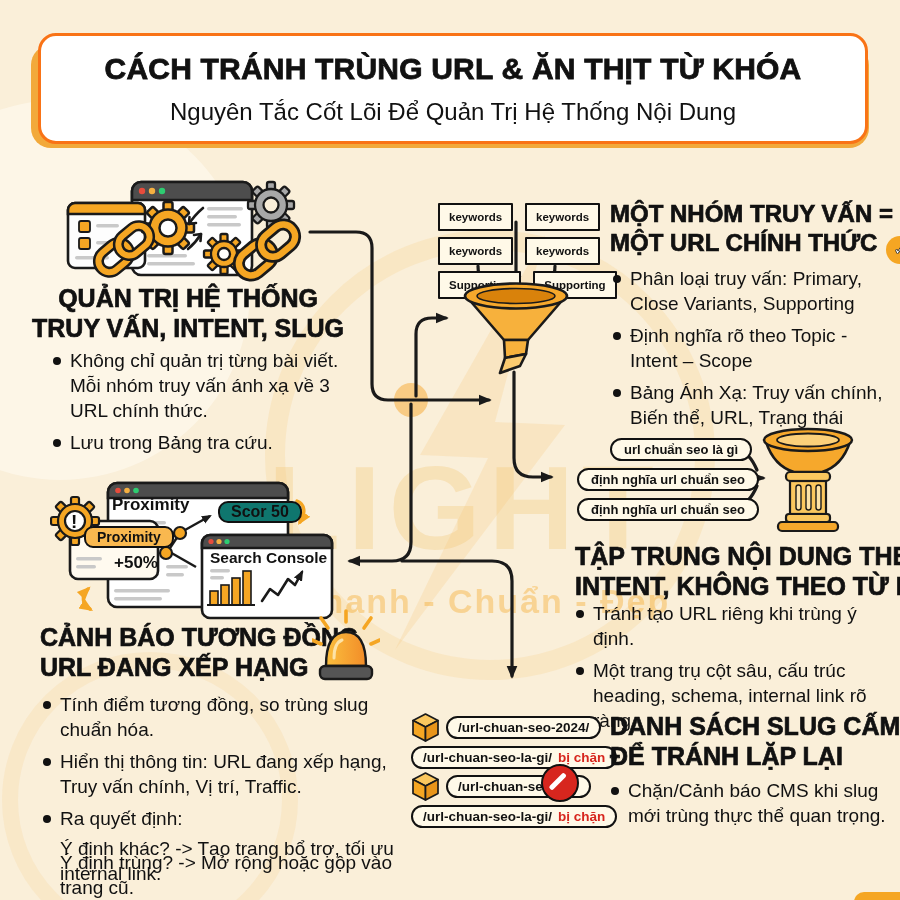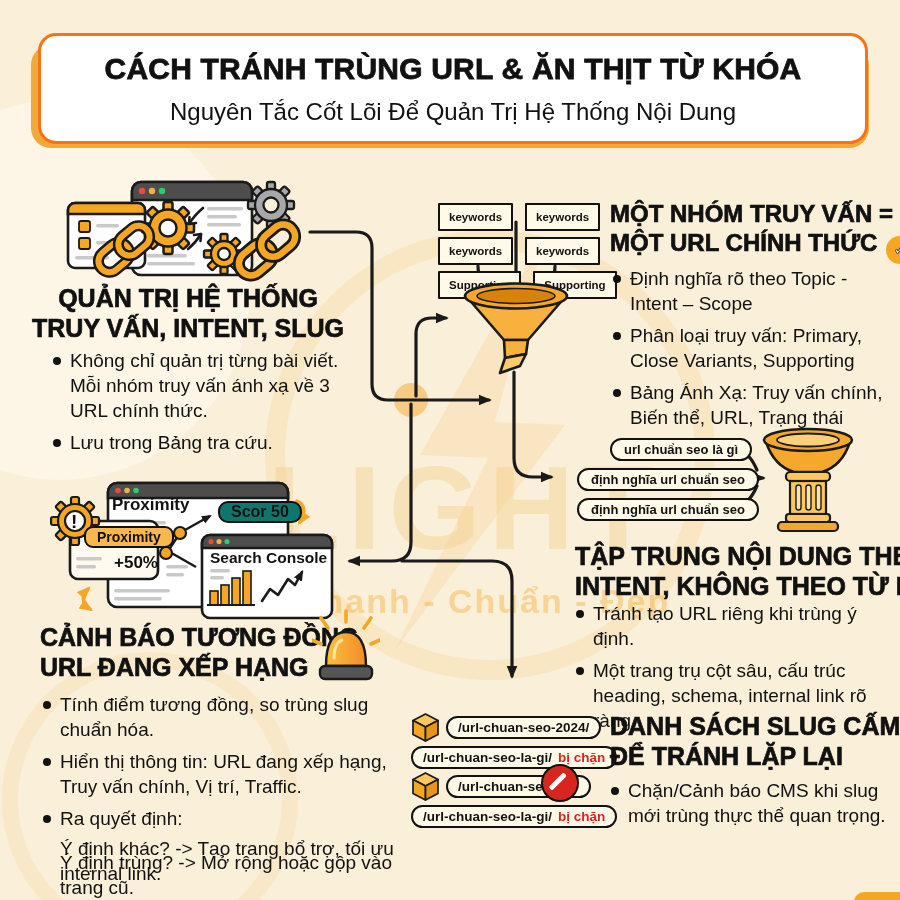--- a/index.html
+++ b/index.html
@@ -225,22 +225,22 @@
     <ellipse cx="68" cy="18" rx="39" ry="7.5" fill="#D9820B" stroke="#1a1a1a" stroke-width="1.6"></ellipse>
   </svg>
 
   <div class="abs content" style="left:610px;top:199px;">
     <div class="h-line sm">MỘT NHÓM TRUY VẤN =</div>
     <div class="h-line sm">
       <span>MỘT URL CHÍNH THỨC</span><span class="check-badge">✓</span>
     </div>
   </div>
   <ul class="abs content blist" style="left:610px;top:266px;width:278px;">
+    <li>Phân loại truy vấn: Primary, Close Variants, Supporting</li>
     <li>Định nghĩa rõ theo Topic - Intent – Scope</li>
-    <li>Phân loại truy vấn: Primary, Close Variants, Supporting</li>
     <li>Bảng Ánh Xạ: Truy vấn chính, Biến thể, URL, Trạng thái</li>
   </ul>
 
   <span class="abs content pill url-pill" style="left:610px;top:438px;">url chuẩn seo là gì</span>
   <span class="abs content pill url-pill" style="left:577px;top:468px;">định nghĩa url chuẩn seo</span>
   <span class="abs content pill url-pill" style="left:577px;top:498px;">định nghĩa url chuẩn seo</span>
 
   <svg class="abs content" style="left:760px;top:426px;" width="96" height="108" viewBox="0 0 96 108">
     <path d="M6,16 Q14,40 34,46 L62,46 Q82,40 90,16 Z" fill="#F6A82C" stroke="#1a1a1a" stroke-width="2.5" stroke-linejoin="round"></path>
     <ellipse cx="48" cy="14" rx="44" ry="11" fill="#F6A82C" stroke="#1a1a1a" stroke-width="2.5"></ellipse>

